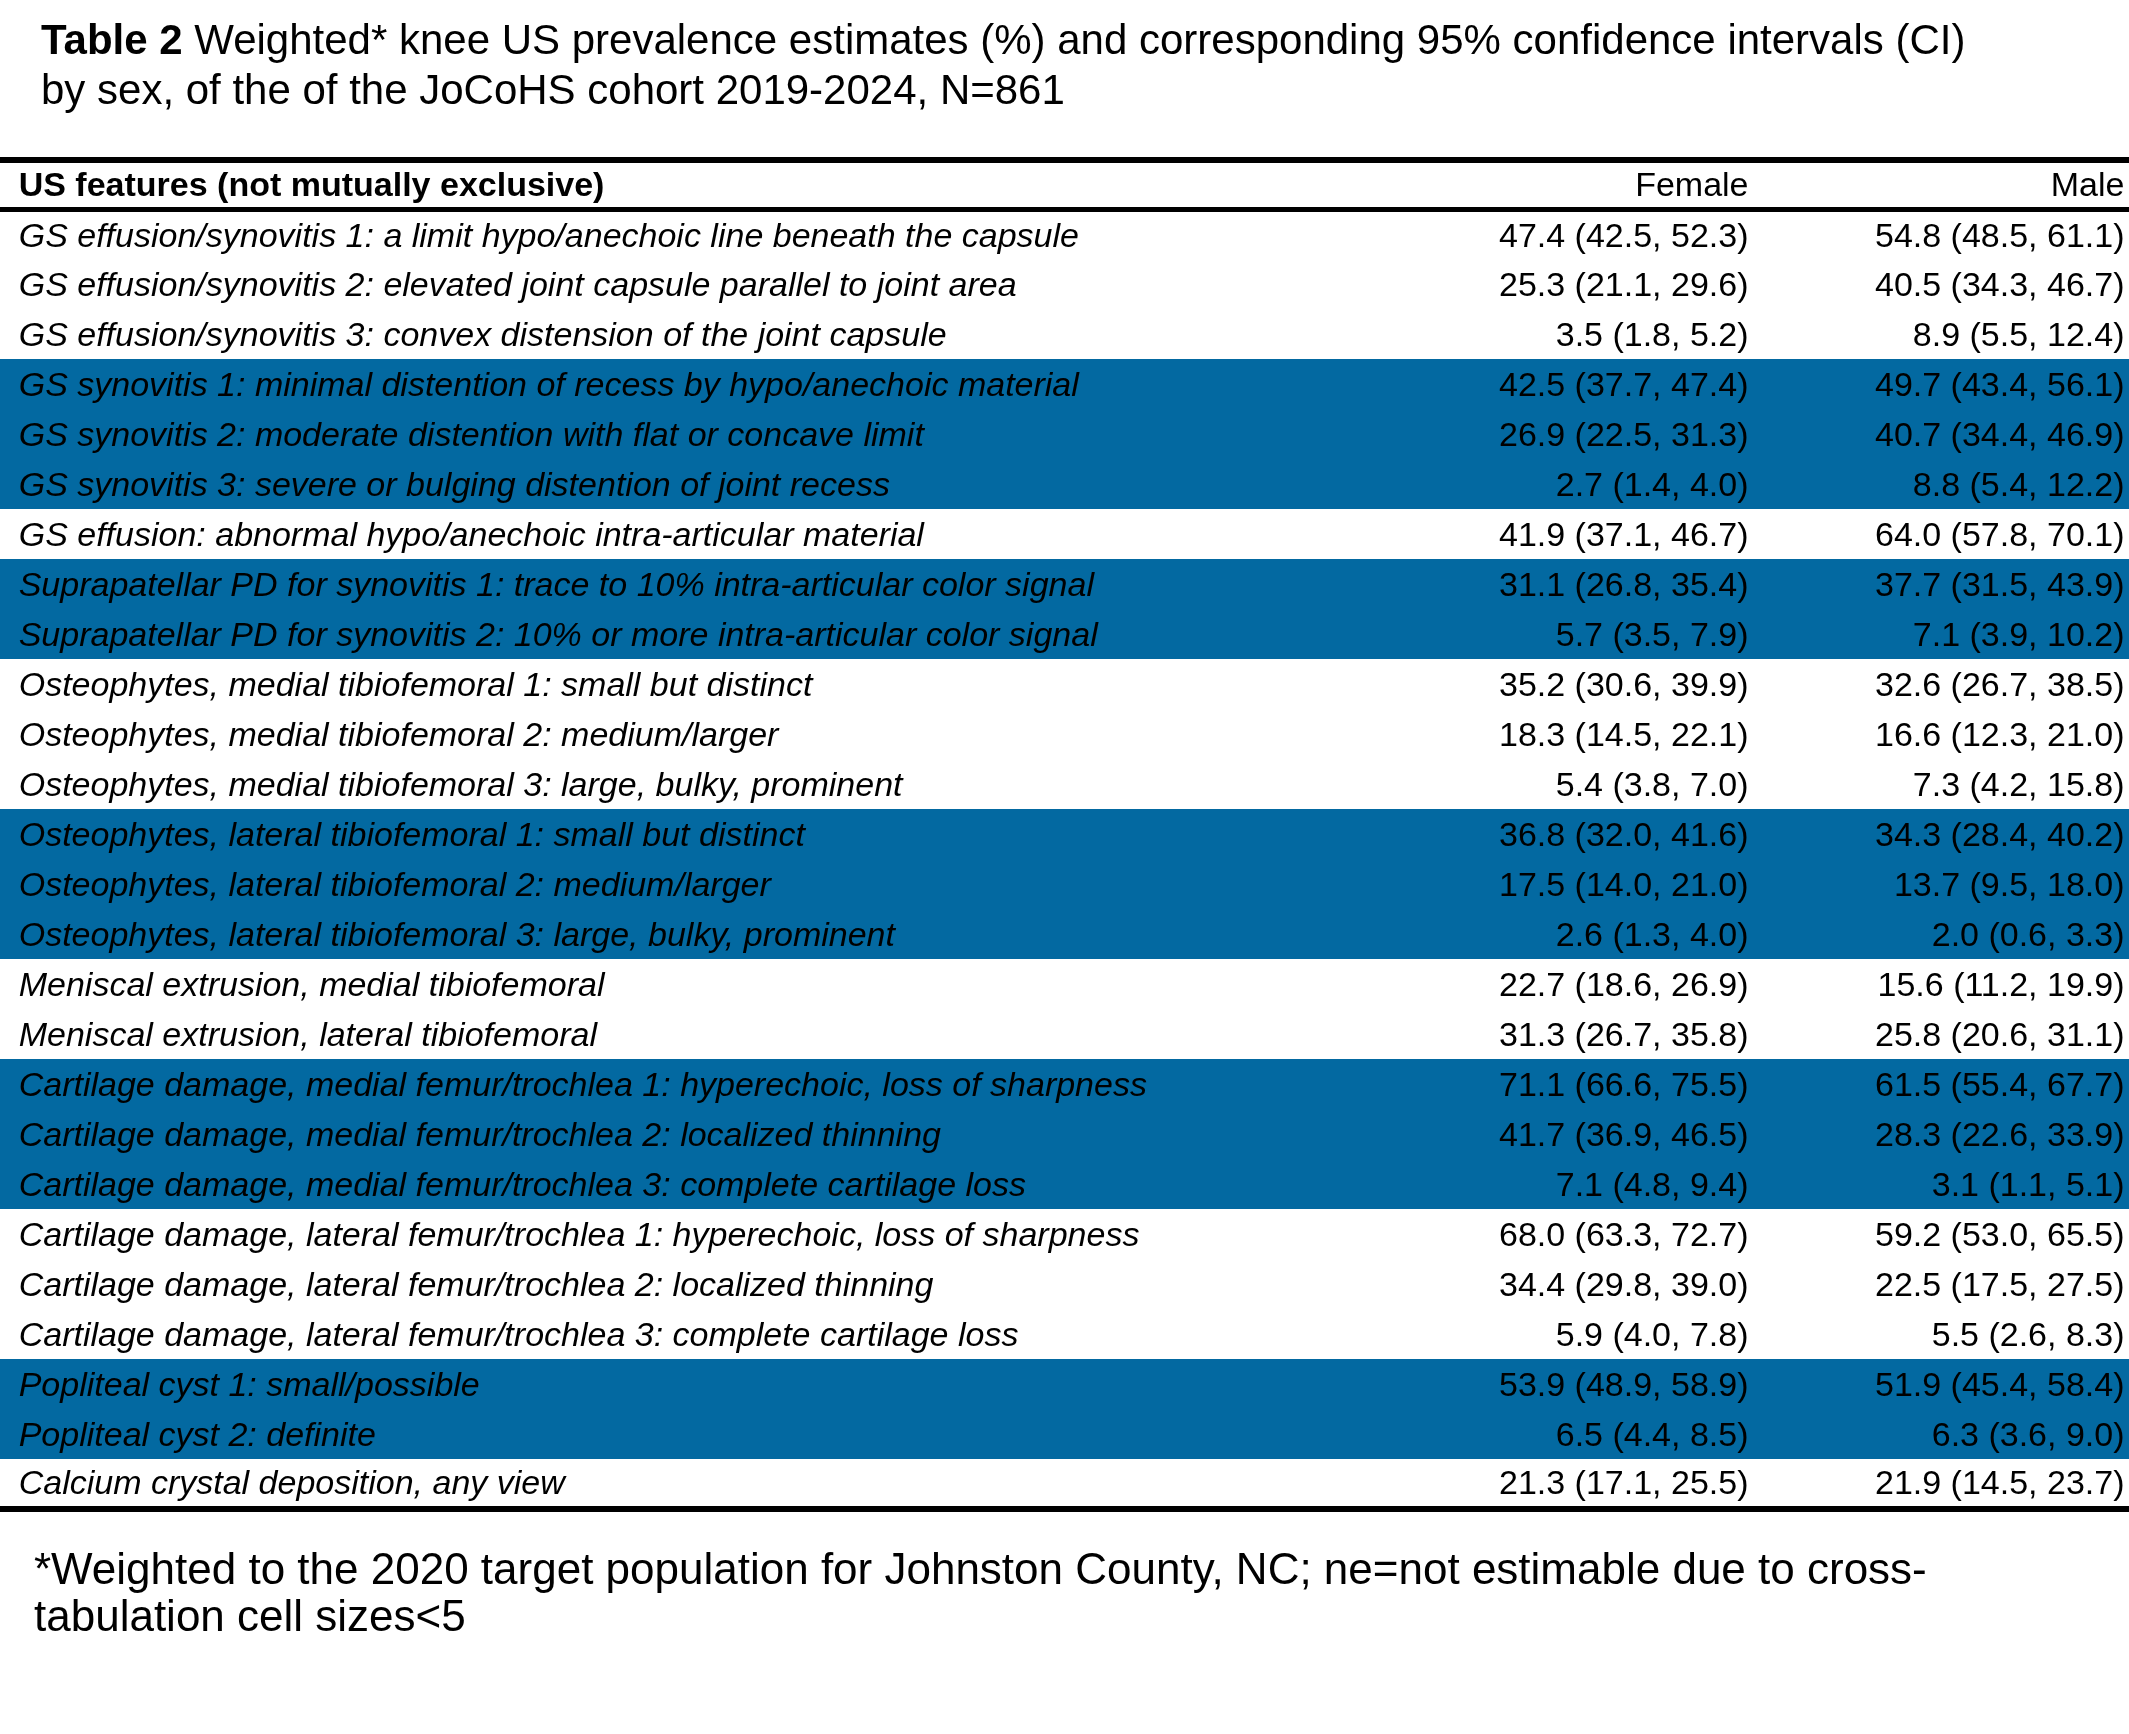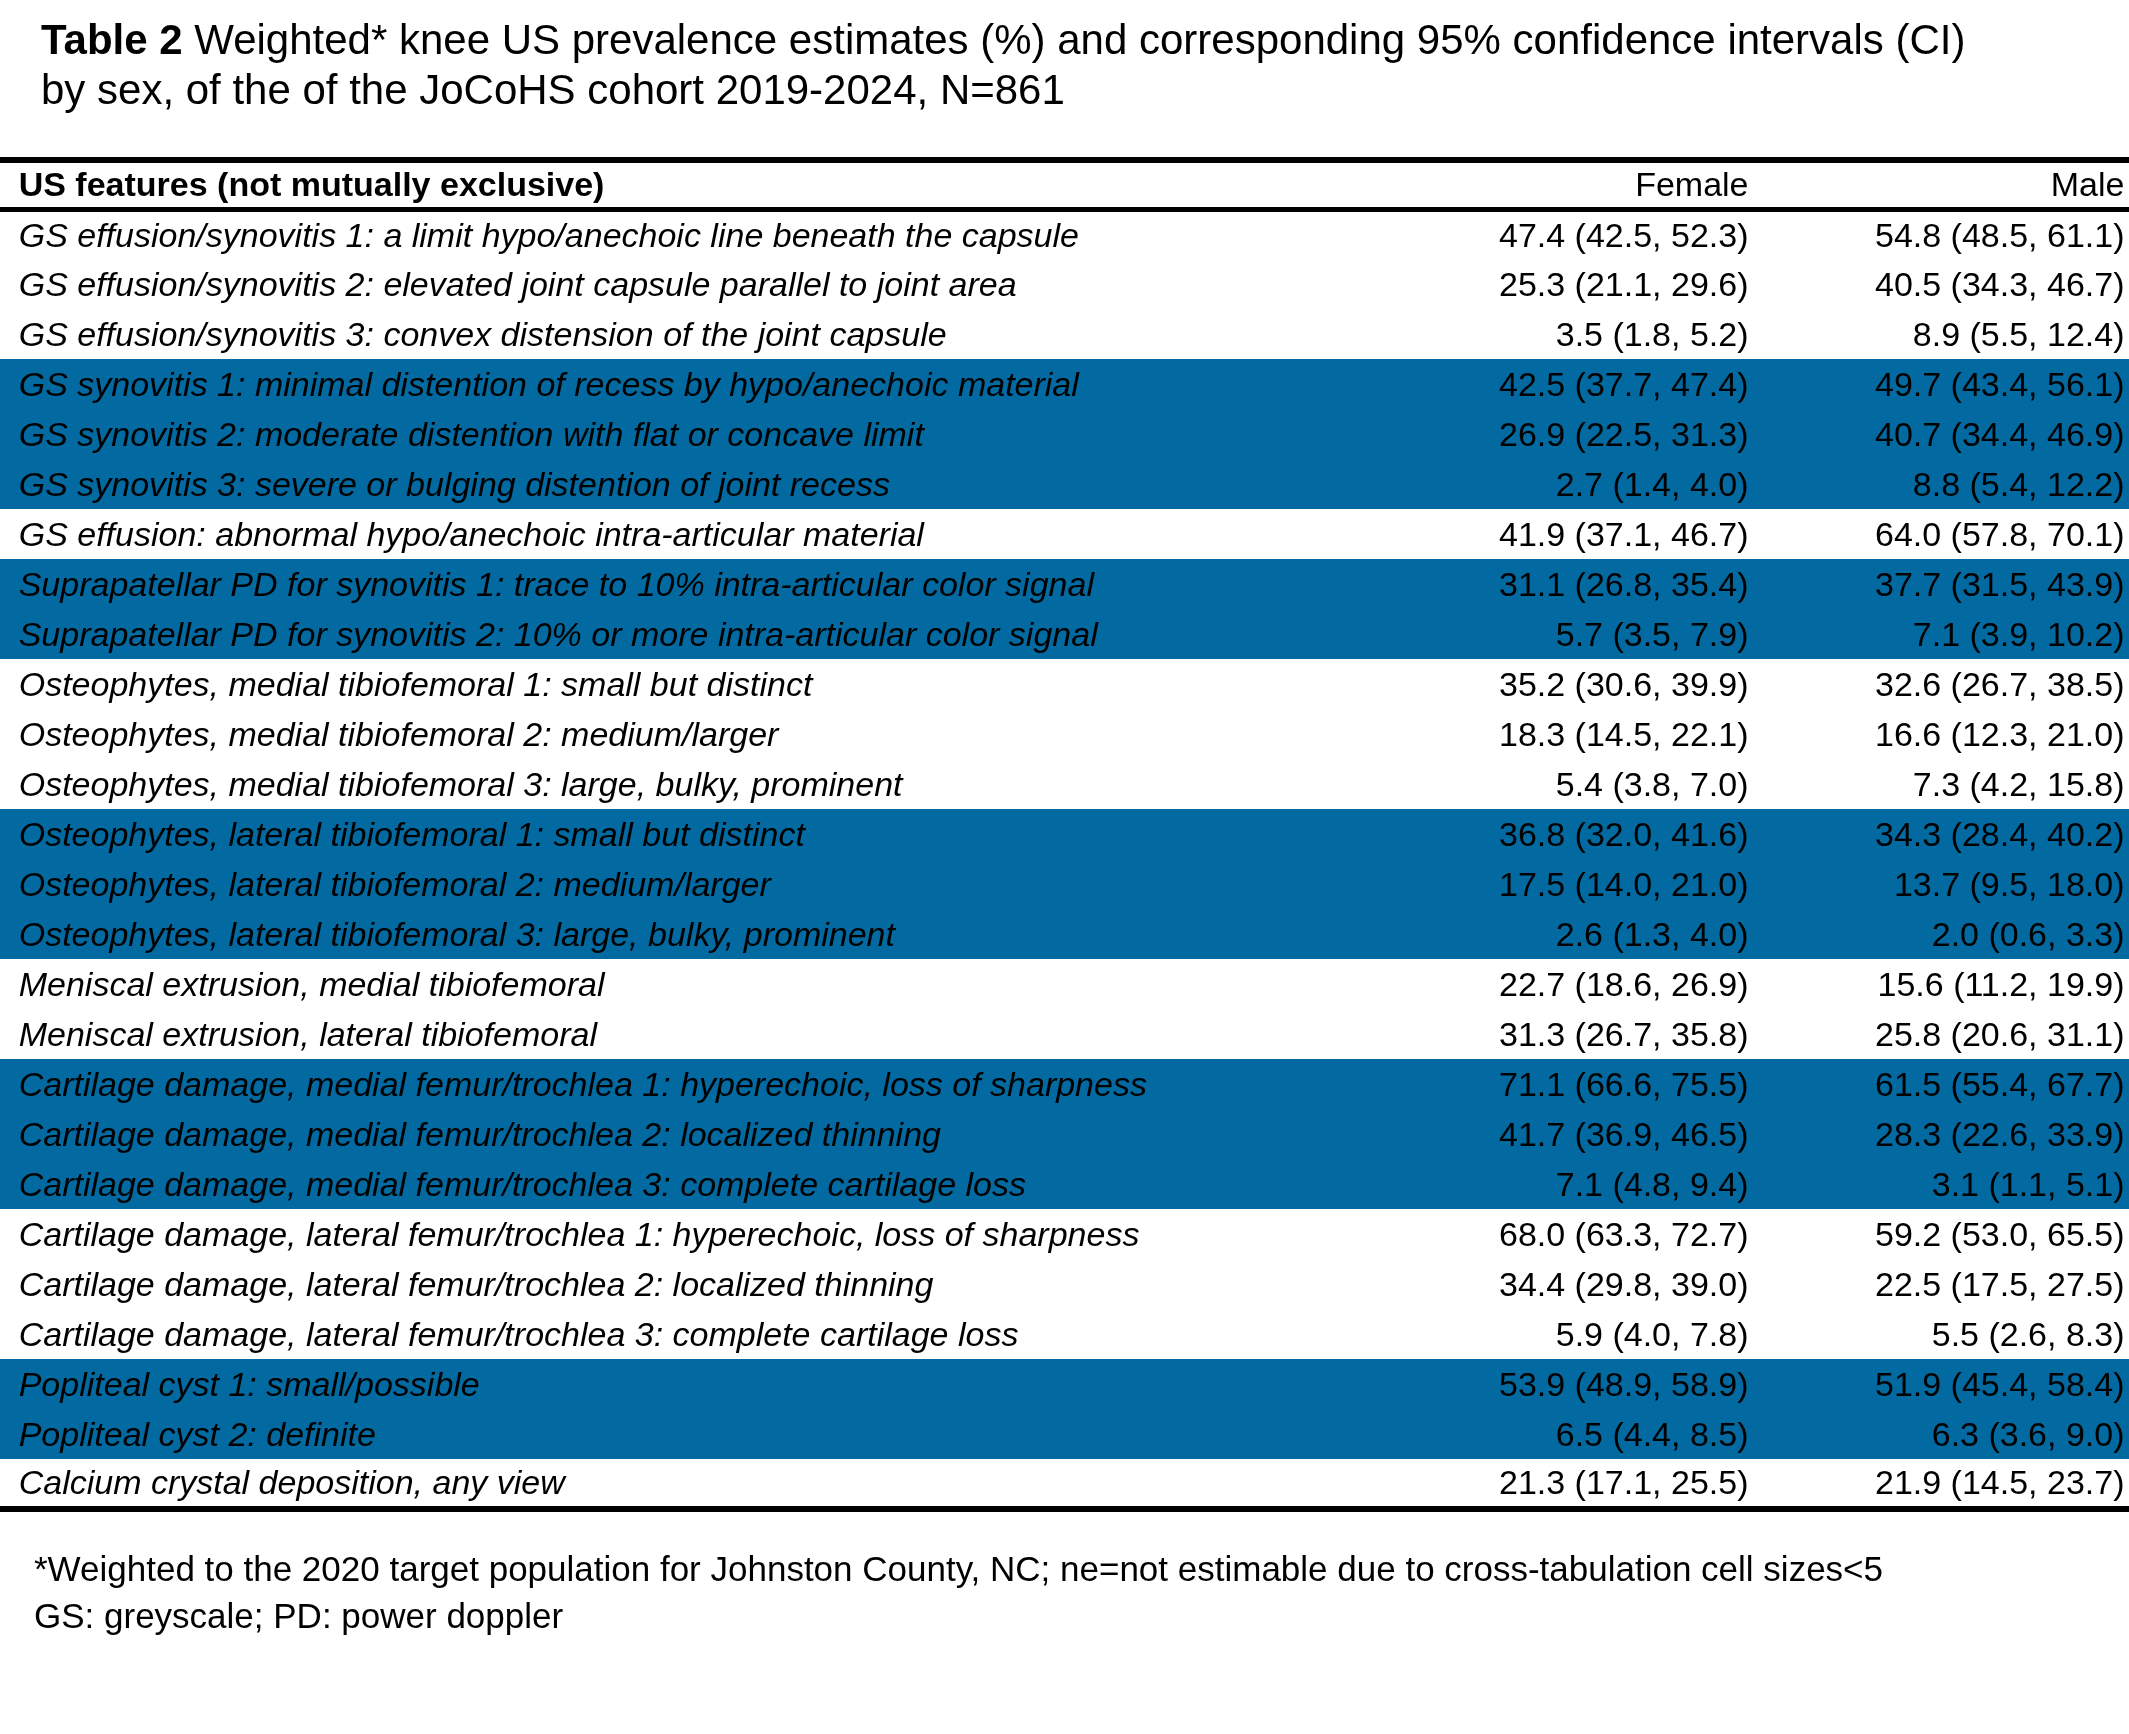--- a/index.html
+++ b/index.html
@@ -57,21 +57,21 @@
     padding-left: 18.7px;
     font-weight: bold;
     font-style: normal;
   }
   .num { text-align: right; font-style: normal; }
   .num.female { padding-right: 10.5px; }
   .num.male   { padding-right: 4.5px; }
   th.num { font-weight: normal; text-align: right; }
   .footnotes {
     margin: 33px 30px 0 34px;
-    font-size: 35px;
+    font-size: 44px;
     line-height: 47px;
   }
 </style>
 </head>
 <body>
 
 <div class="page">
 
   <div class="title">
     <div><span class="t-label">Table 2</span><span> Weighted* knee US prevalence estimates (%) and corresponding 95% confidence intervals (CI)</span></div>
@@ -220,17 +220,16 @@
         <tr>
           <td class="feat">Calcium crystal deposition, any view</td>
           <td class="num female">21.3 (17.1, 25.5)</td>
           <td class="num male">21.9 (14.5, 23.7)</td>
         </tr>
       </tbody>
   </table>
 
   <div class="footnotes">
     <div>*Weighted to the 2020 target population for Johnston County, NC; ne=not estimable due to cross-tabulation cell sizes&lt;5</div>
-    <div>GS: greyscale; PD: power doppler</div>
   </div>
 
 </div>
 
 
 </body></html>

